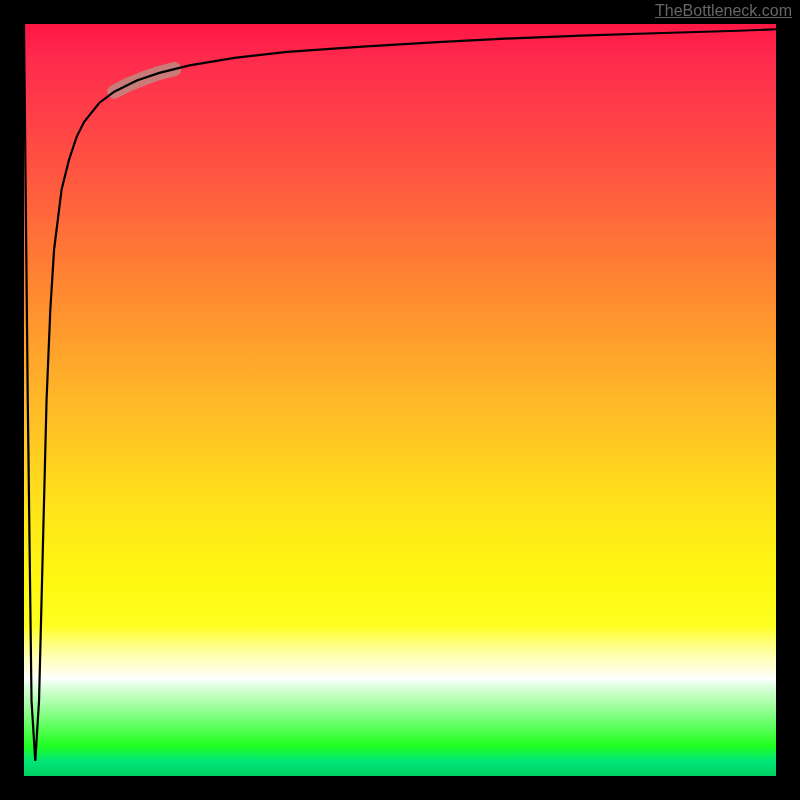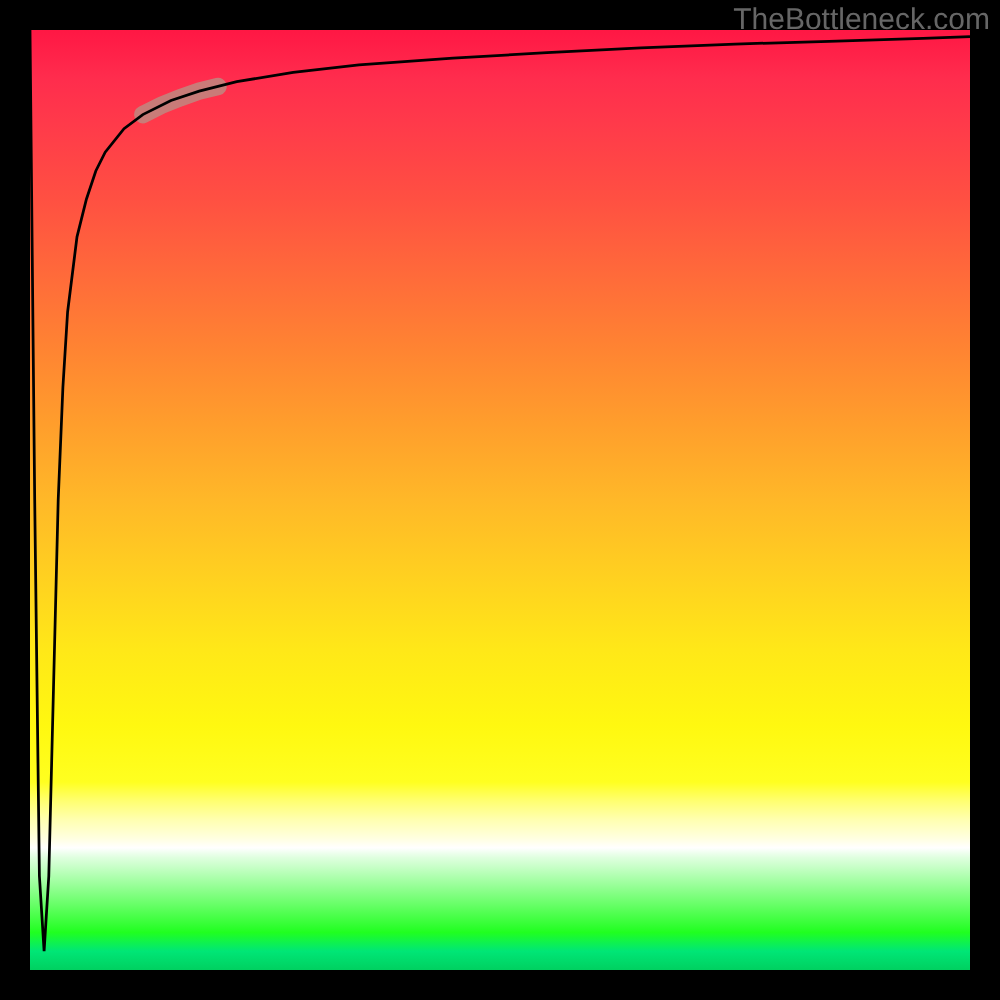--- a/index.html
+++ b/index.html
@@ -12,23 +12,24 @@
       height: 800px;
       background: #000;
       position: relative;
       font-family: Arial, sans-serif;
     }
     .watermark {
       position: absolute;
       top: 2px;
       right: 8px;
       color: #666;
-      font-size: 24px;
+      font-size: 16px;
       font-weight: normal;
       z-index: 10;
+      text-decoration: underline;
     }
     .plot-area {
       position: absolute;
       top: 24px;
       left: 24px;
       width: 752px;
       height: 752px;
       background: linear-gradient(to bottom,
         #ff1744 0%,
         #ff2c4d 5%,

